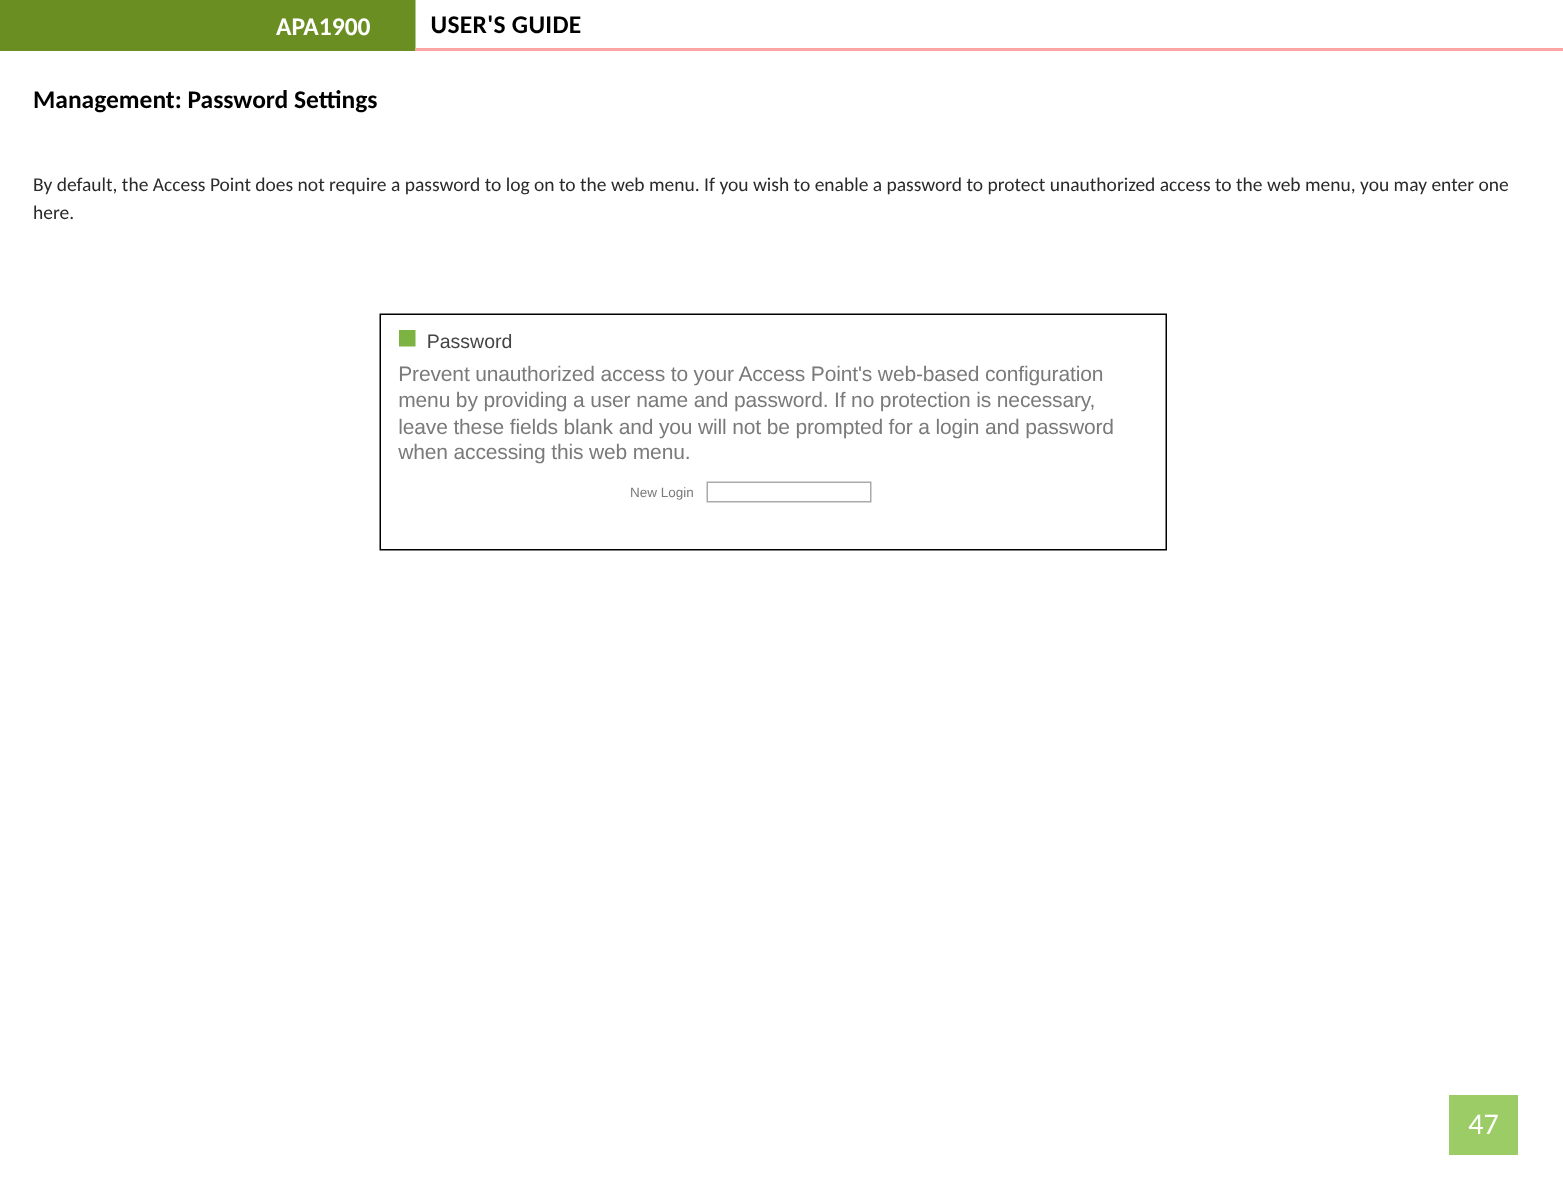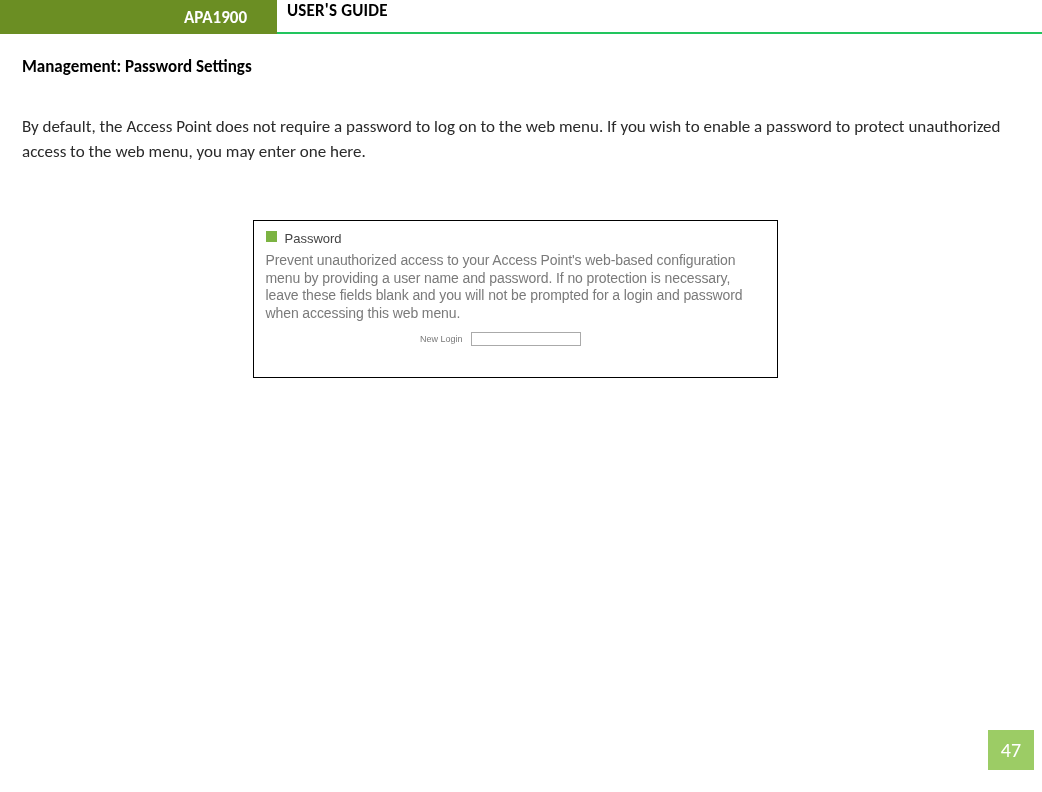--- a/index.html
+++ b/index.html
@@ -14,32 +14,33 @@
     font-weight: bold;
     font-size: 17px;
     display: flex;
     align-items: center;
     padding: 0 30px 0 0;
     width: 277px;
     justify-content: flex-end;
   }
   .hdr-title-wrap {
     flex: 1;
-    border-bottom: 2px solid #22c55e;
+    border-bottom: 2px solid #fca5a5;
     display: flex;
+    align-items: center;
     padding-left: 10px;
     font-weight: bold;
     font-size: 17px;
     letter-spacing: 0.2px;
   }
 
   
   .body { padding: 22px 34px 0 0; margin-left: 22px; }
   .section-heading { font-weight: bold; font-size: 17px; margin-bottom: 38px; }
-  .intro { font-size: 17px; line-height: 1.45; color: #2a2a2a; margin-bottom: 56px; max-width: 1010px; }
+  .intro { font-size: 13px; line-height: 1.45; color: #2a2a2a; margin-bottom: 56px; max-width: 1010px; }
 
   
   .panel-wrap { display: flex; justify-content: center; }
   .panel {
     border: 1px solid #000;
     width: 525px;
     height: 158px;
     background: #fff;
     padding: 10px 12px 8px 12px;
     font-family: Arial, sans-serif;
@@ -50,21 +51,21 @@
   .panel-title { font-size: 13px; color: #444; }
   .panel-desc { font-size: 14px; line-height: 1.25; color: #7a7a7a; letter-spacing: -0.1px; margin-bottom: 10px; filter: blur(0.3px); }
   .panel-form { display: flex; flex-direction: column; gap: 4px; margin-left: 90px; }
   .panel-row { display: flex; align-items: center; }
   .panel-label { width: 115px; text-align: right; font-size: 9px; color: #7a7a7a; padding-right: 8px; filter: blur(0.3px); }
   .panel-input { width: 110px; height: 14px; border: 1px solid #aaa; background: #fff; font-size: 9px; padding: 0 2px; }
 
   
   .page-number {
     position: absolute;
-    right: 8px;
+    right: 30px;
     bottom: 22px;
     width: 46px;
     height: 40px;
     background: #9ccc65;
     color: #fff;
     font-size: 20px;
     display: flex;
     align-items: center;
     justify-content: center;
   }

